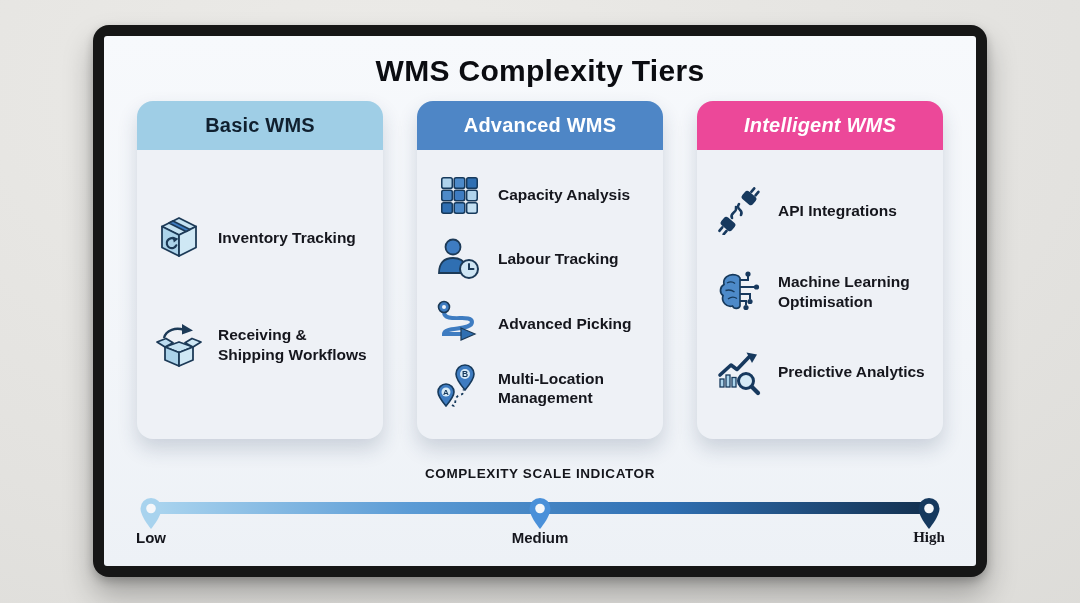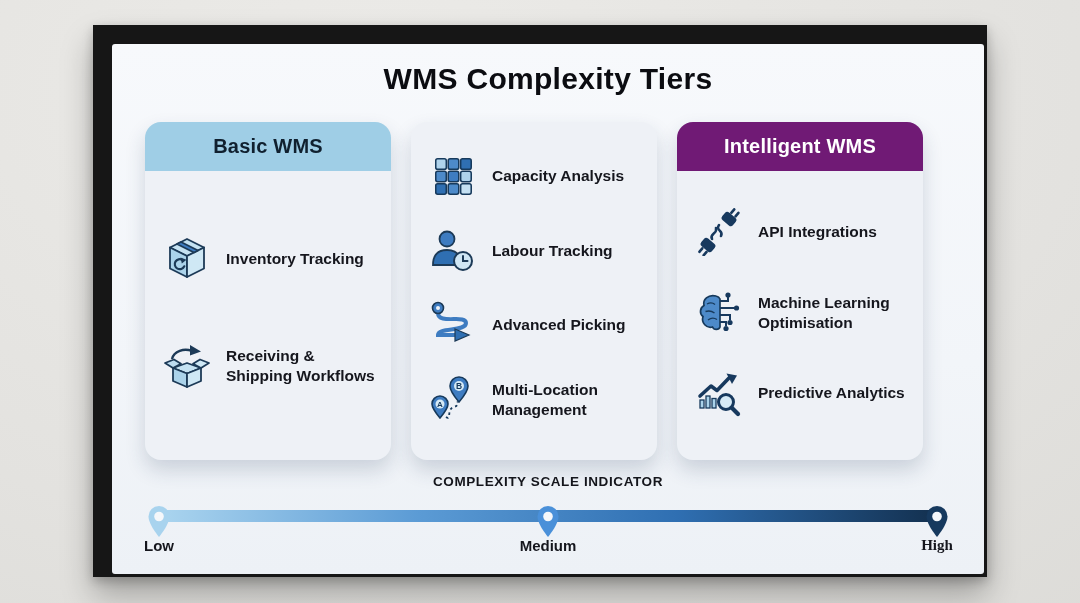--- a/index.html
+++ b/index.html
@@ -4,32 +4,32 @@
 <style>
   * { margin:0; padding:0; box-sizing:border-box; }
   html,body { width:1080px; height:603px; overflow:hidden;
     font-family:"Liberation Sans","DejaVu Sans",sans-serif; }
   .wall {
     position:relative; width:1080px; height:603px;
     background:radial-gradient(130% 150% at 35% 15%, #ECEBE8 0%, #E3E2DF 50%, #D8D7D3 100%);
   }
   .frame {
     position:absolute; left:93px; top:25px; width:894px; height:552px;
-    background:#161616; border-radius:0; padding:19px;
+    background:#161616; border-radius:16px; padding:11px;
     box-shadow:0 18px 30px rgba(0,0,0,0.28), 0 4px 10px rgba(0,0,0,0.22);
   }
   .screen {
     position:relative; width:872px; height:530px; border-radius:3px; overflow:hidden;
     background:linear-gradient(180deg,#F7F9FC 0%,#F2F5F9 60%,#EDF1F6 100%);
   }
   .title {
     position:absolute; top:18px; left:0; width:100%; text-align:center;
     font-size:30px; font-weight:800; color:#0B0C11; letter-spacing:0.3px;
   }
-  .cards { position:absolute; top:78px; left:33px; width:806px; display:flex; gap:20px; }
+  .cards { position:absolute; top:65px; left:33px; width:806px; display:flex; gap:34px; }
   .card {
     width:246px; height:338px; border-radius:16px; background:#EEF1F6;
     box-shadow:0 10px 20px rgba(35,55,90,0.18); display:flex; flex-direction:column; overflow:hidden;
   }
   .card-header {
     height:49px; flex:none; display:flex; align-items:center; justify-content:center;
     font-size:20px; font-weight:700; letter-spacing:0.2px;
   }
   .card-body {
     flex:1; display:flex; flex-direction:column; justify-content:space-evenly;
@@ -100,20 +100,21 @@
                     <polygon points="38,26 46,21 37,17.5 30,21.8" fill="#CFE8F5"></polygon>
                   </g>
                 </svg>
               </span>
               <span class="label">Receiving &amp; Shipping Workflows</span>
             </div>
           </div>
         </section>
 
         <section class="card">
+          <header class="card-header" style="background: rgb(78, 134, 198); color: rgb(255, 255, 255);">Advanced WMS</header>
           <div class="card-body">
             <div class="item">
               <span class="icon">
                 <svg viewBox="0 0 48 48" width="46" height="46">
                   <g stroke="#173A5C" stroke-width="1.6">
                     <rect x="6" y="6" width="11" height="11" rx="2" fill="#AFD3EC"></rect>
                     <rect x="19" y="6" width="11" height="11" rx="2" fill="#4D8AC9"></rect>
                     <rect x="32" y="6" width="11" height="11" rx="2" fill="#2F6FB2"></rect>
                     <rect x="6" y="19" width="11" height="11" rx="2" fill="#4D8AC9"></rect>
                     <rect x="19" y="19" width="11" height="11" rx="2" fill="#3E7CC1"></rect>
@@ -159,21 +160,21 @@
                   <circle cx="11" cy="28" r="4.5" fill="#D6EAF6"></circle>
                   <text x="11" y="31" font-size="8" font-weight="bold" text-anchor="middle" fill="#173A5C">A</text>
                 </svg>
               </span>
               <span class="label">Multi-Location Management</span>
             </div>
           </div>
         </section>
 
         <section class="card">
-          <header class="card-header" style="background: #701a75; color: rgb(255, 255, 255);">Intelligent WMS</header>
+          <header class="card-header" style="background: #ec4899; color: rgb(255, 255, 255); font-style: italic;">Intelligent WMS</header>
           <div class="card-body">
             <div class="item">
               <span class="icon">
                 <svg viewBox="0 0 48 48" width="48" height="48">
                   <g fill="#17395E">
                     <g transform="rotate(40 34 11)">
                       <rect x="27" y="6" width="14" height="10" rx="3"></rect>
                       <rect x="30.5" y="-1" width="2.6" height="7" rx="1.2"></rect>
                       <rect x="36" y="-1" width="2.6" height="7" rx="1.2"></rect>
                     </g>

